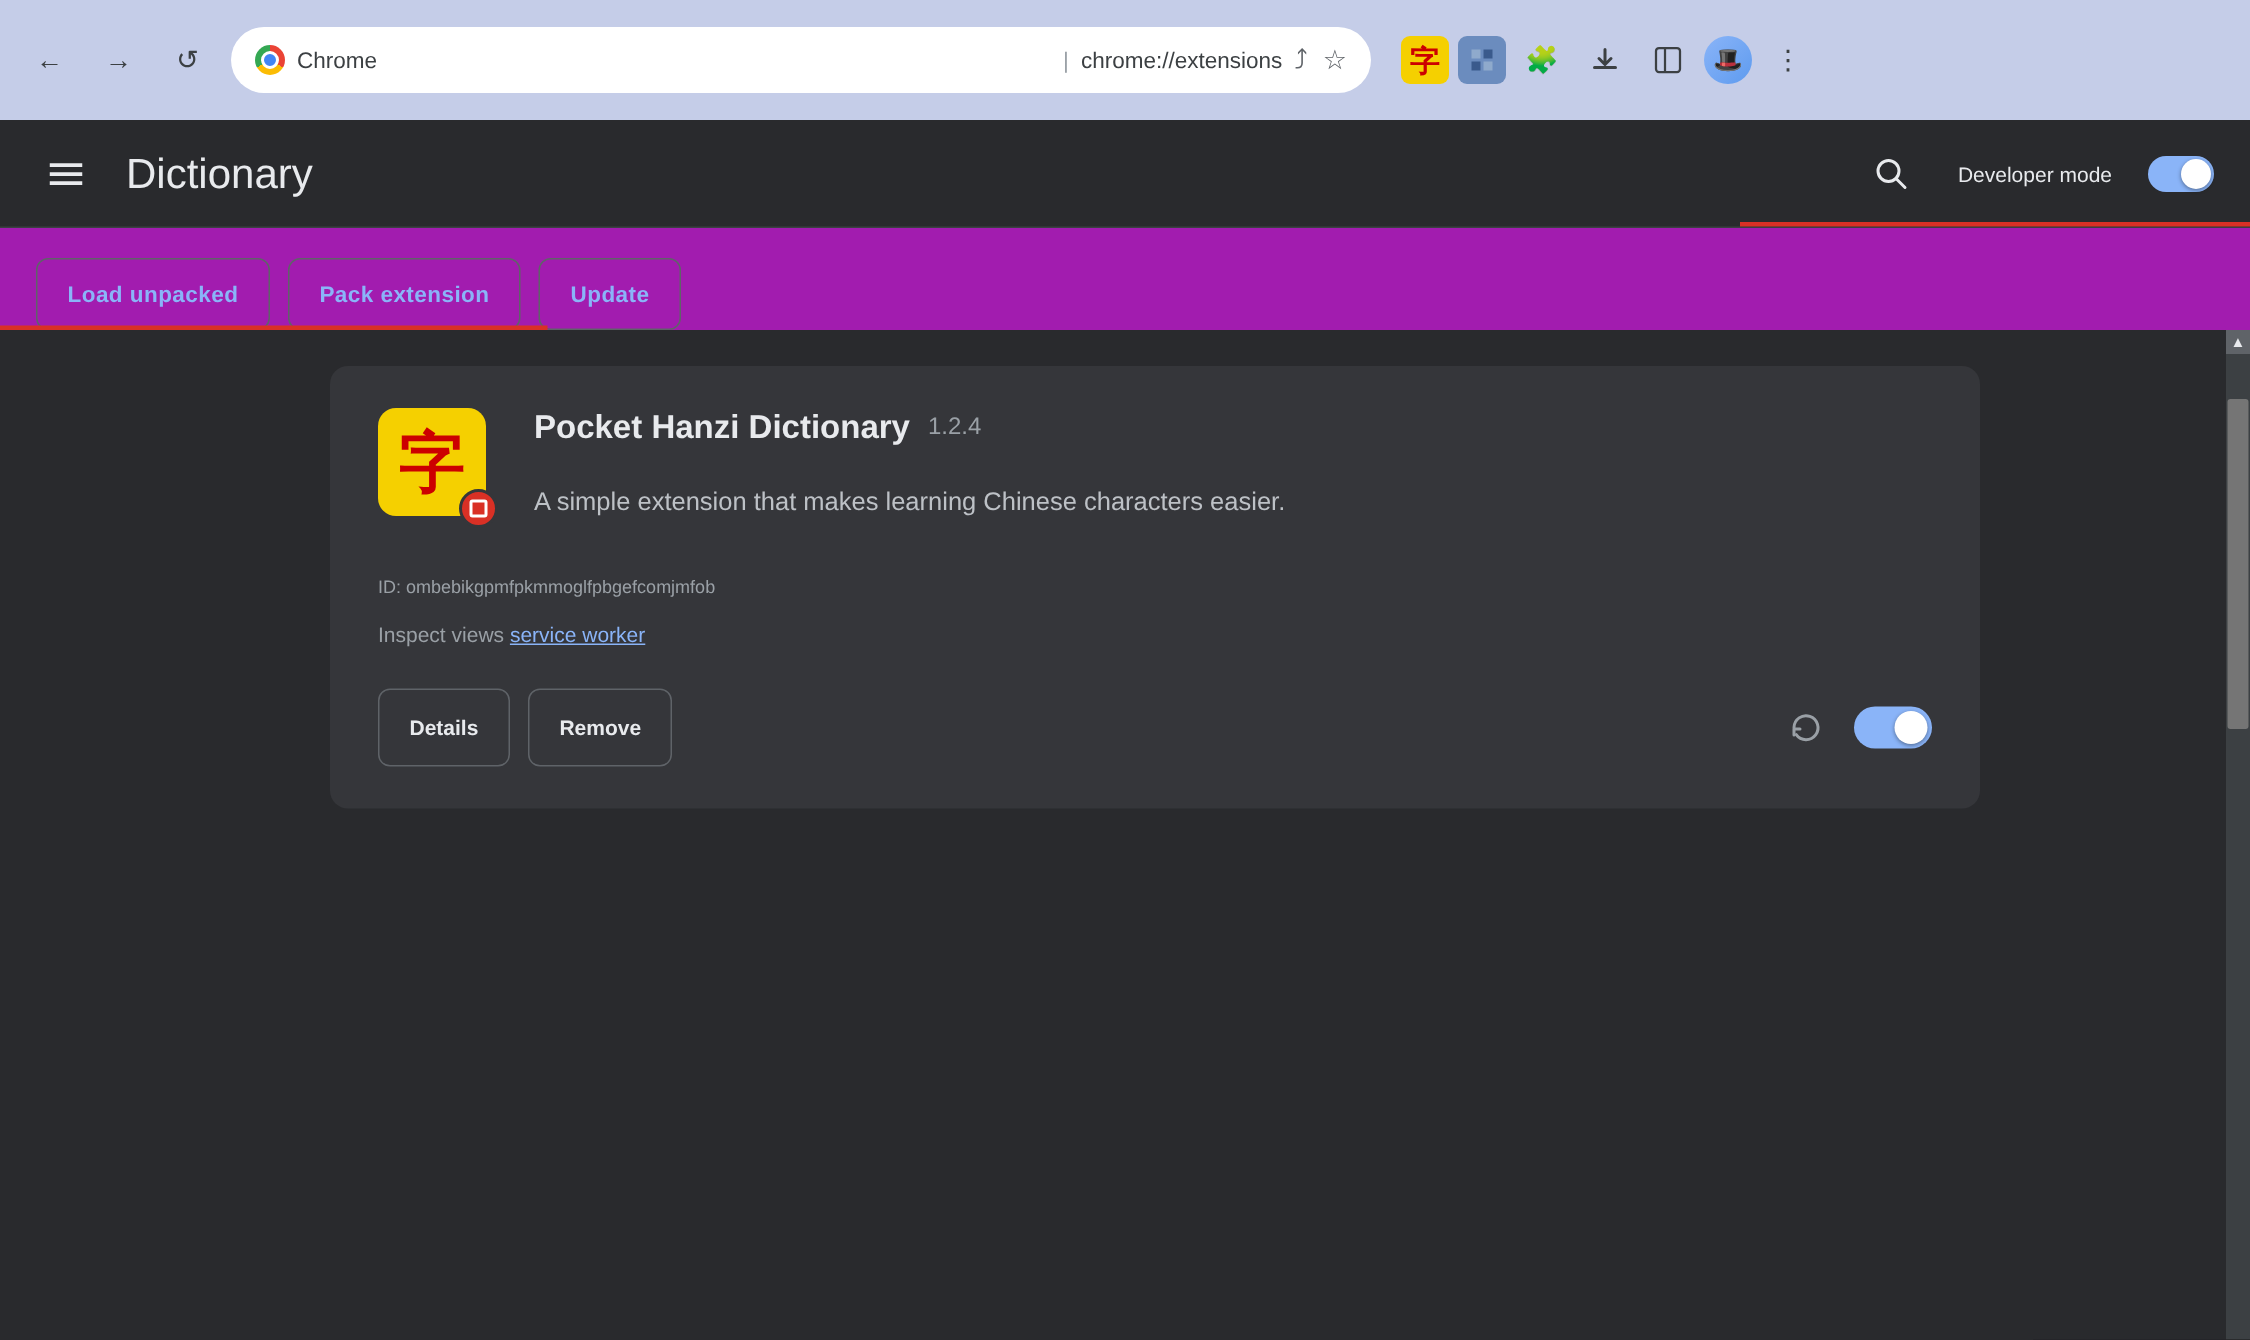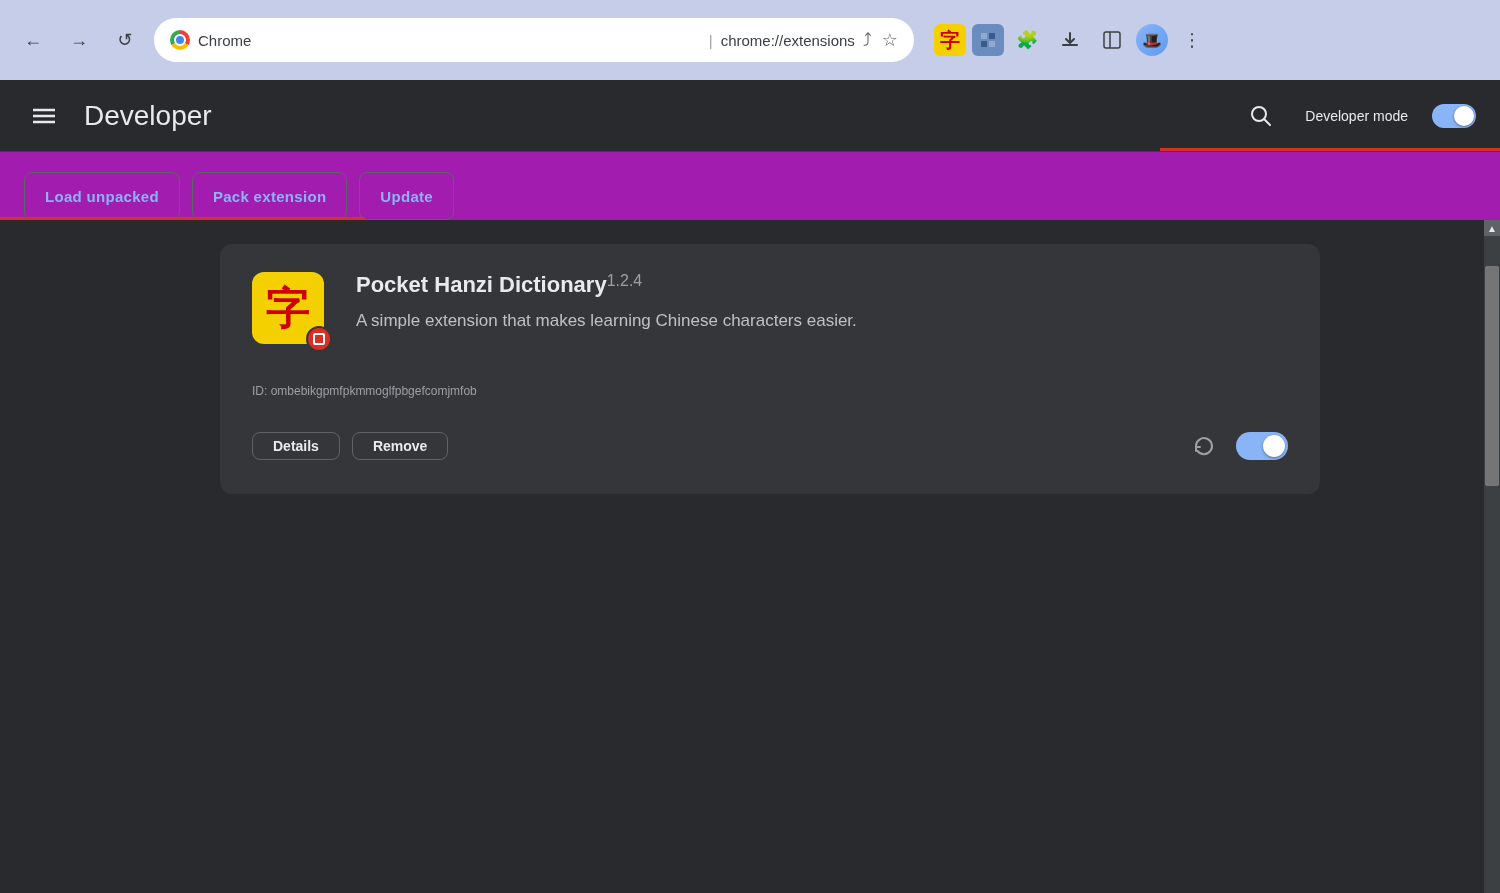--- a/index.html
+++ b/index.html
@@ -293,22 +293,23 @@
     .ext-badge-inner {
       width: 12px; height: 12px;
       border: 2px solid #fff;
       border-radius: 2px;
     }
     .ext-info {
       flex: 1;
     }
     .ext-name-row {
       display: flex;
-      align-items: flex-start;
-      margin-bottom: 10px;
+      align-items: center;
+      gap: 12px;
+      margin-bottom: 24px;
     }
     .ext-name {
       font-size: 22px;
       font-weight: 600;
       color: #e8eaed;
     }
     .ext-version {
       font-size: 16px;
       color: #9aa0a6;
     }
@@ -336,21 +337,21 @@
       text-decoration: underline;
       cursor: pointer;
     }
     .ext-card-bottom {
       display: flex;
       align-items: center;
       gap: 12px;
       margin-top: 28px;
     }
     .card-btn {
-      height: 28px;
+      height: 52px;
       padding: 0 20px;
       border: 1.5px solid #5f6368;
       background: transparent;
       border-radius: 8px;
       color: #e8eaed;
       font-size: 14px;
       font-weight: 600;
       cursor: pointer;
     }
     .reload-btn {
@@ -428,21 +429,21 @@
 <div class="extensions-page">
 
   <div class="ext-header">
     <button class="hamburger-btn">
       <svg width="22" height="16" viewBox="0 0 22 16" fill="none">
         <line x1="0" y1="2" x2="22" y2="2" stroke="#e8eaed" stroke-width="2.5"></line>
         <line x1="0" y1="8" x2="22" y2="8" stroke="#e8eaed" stroke-width="2.5"></line>
         <line x1="0" y1="14" x2="22" y2="14" stroke="#e8eaed" stroke-width="2.5"></line>
       </svg>
     </button>
-    <h1 class="ext-title">Developer</h1>
+    <h1 class="ext-title">Dictionary</h1>
 
     <div class="header-right">
       <button class="search-icon-btn">
         <svg width="22" height="22" viewBox="0 0 22 22" fill="none">
           <circle cx="9" cy="9" r="7" stroke="#e8eaed" stroke-width="2"></circle>
           <line x1="14" y1="14" x2="20" y2="20" stroke="#e8eaed" stroke-width="2" stroke-linecap="round"></line>
         </svg>
       </button>
       <span class="dev-mode-label">Developer mode</span>
       <div class="toggle">
@@ -475,20 +476,24 @@
             <div class="ext-name-row">
               <span class="ext-name">Pocket Hanzi Dictionary</span>
               <span class="ext-version">1.2.4</span>
             </div>
             <div class="ext-desc">A simple extension that makes learning Chinese characters easier.</div>
           </div>
         </div>
 
         <div class="ext-meta">
           <div class="ext-id">ID: ombebikgpmfpkmmoglfpbgefcomjmfob</div>
+          <div class="ext-inspect">
+            <span>Inspect views </span>
+            <a>service worker</a>
+          </div>
         </div>
 
         <div class="ext-card-bottom">
           <button class="card-btn">Details</button>
           <button class="card-btn">Remove</button>
           <button class="reload-btn">
             <svg width="22" height="22" viewBox="0 0 22 22" fill="none">
               <path d="M3 11a8 8 0 1 1 1.5 4.8" stroke="#9aa0a6" stroke-width="2" stroke-linecap="round"></path>
               <path d="M3 16v-4h4" stroke="#9aa0a6" stroke-width="2" stroke-linecap="round" stroke-linejoin="round"></path>
             </svg>

